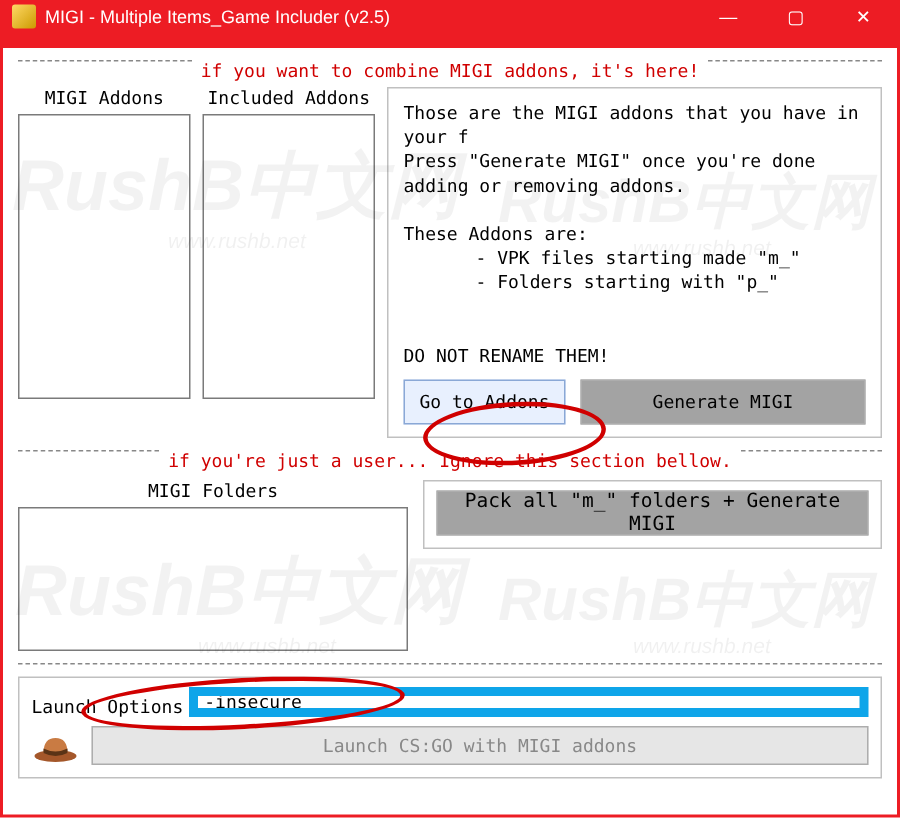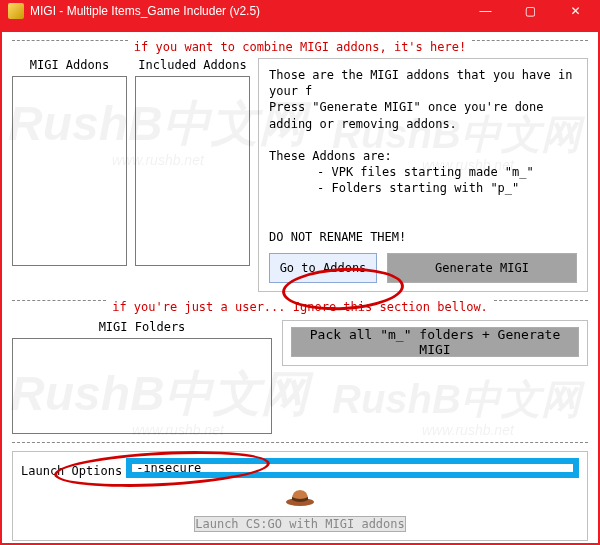--- a/index.html
+++ b/index.html
@@ -117,21 +117,21 @@
   .lo-row { display:flex; align-items:flex-end; gap:4px; }
   .lo-label { font-family: Consolas, monospace; white-space:nowrap; }
   .lo-input {
     flex:1; height:20px;
     border:6px solid #0ea5e9;
     font-family: Consolas, monospace;
     font-size:12px;
     padding: 0 4px;
     outline:none;
   }
-  .launch-row { display:flex; align-items:center; gap:8px;flex-direction:column; }
+  .launch-row { display:flex; align-items:flex-end; gap:8px; }
   .hat-icon {
     width:32px; height:24px; position:relative;
   }
   .hat-icon svg { width:32px; height:24px; }
   .launch-btn {
     flex:1; height:26px;
     color:#888; background:#e6e6e6;
   }
   
   .ellipse {

